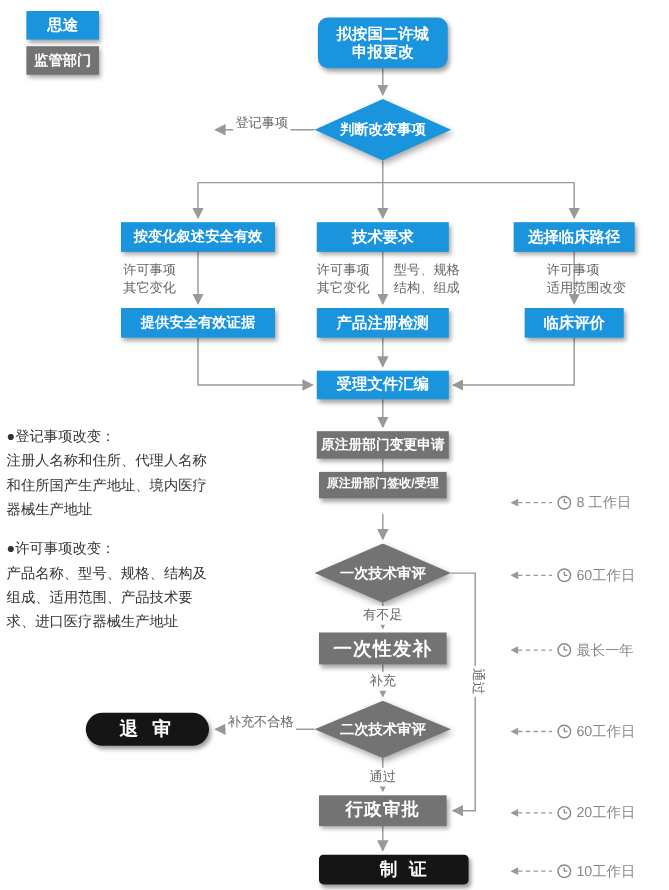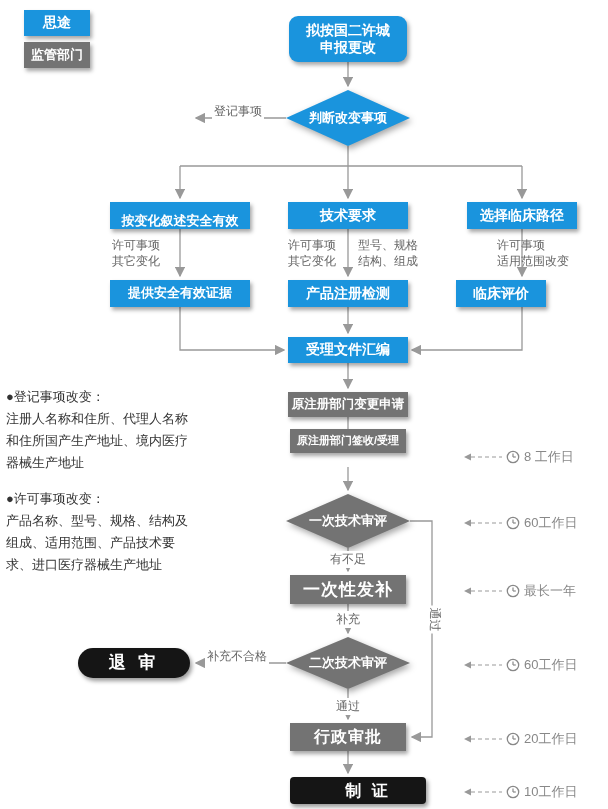--- a/index.html
+++ b/index.html
@@ -72,21 +72,21 @@
   </div>
 
   <div class="dwrap" style="left:286px;top:90px;width:124px;height:56px;">
     <div class="diamond blue" style="box-shadow:none;">
         <span>判断改变事项</span>
       </div>
   </div>
 
   <div class="edge-label" style="left:212px;top:103px;">登记事项</div>
 
-  <div class="node blue" style="left:110px;top:202px;width:140px;height:27px;font-size:13px;justify-content:flex-end;">
+  <div class="node blue" style="left:110px;top:202px;width:140px;height:27px;font-size:13px;">
       <span>按变化叙述安全有效</span>
     </div>
   <div class="node blue" style="left:288px;top:202px;width:120px;height:27px;font-size:14px;">
       <span>技术要求</span>
     </div>
   <div class="node blue" style="left:467px;top:202px;width:110px;height:27px;font-size:14px;">
       <span>选择临床路径</span>
     </div>
 
   <div class="note" style="left:112px;top:237px;">
@@ -105,21 +105,21 @@
     <div>许可事项</div>
     <div>适用范围改变</div>
   </div>
 
   <div class="node blue" style="left:110px;top:280px;width:140px;height:27px;font-size:13px;">
       <span>提供安全有效证据</span>
     </div>
   <div class="node blue" style="left:288px;top:280px;width:120px;height:27px;font-size:14px;">
       <span>产品注册检测</span>
     </div>
-  <div class="node blue" style="left:456px;top:280px;width:90px;height:27px;font-size:14px;">
+  <div class="node blue" style="left:477px;top:280px;width:90px;height:27px;font-size:14px;">
       <span>临床评价</span>
     </div>
 
   <div class="node blue" style="left:288px;top:337px;width:120px;height:26px;font-size:14px;">
       <span>受理文件汇编</span>
     </div>
 
   <div class="node purple" style="left:288px;top:392px;width:120px;height:25px;font-size:12.5px;">
       <span>原注册部门变更申请</span>
     </div>

